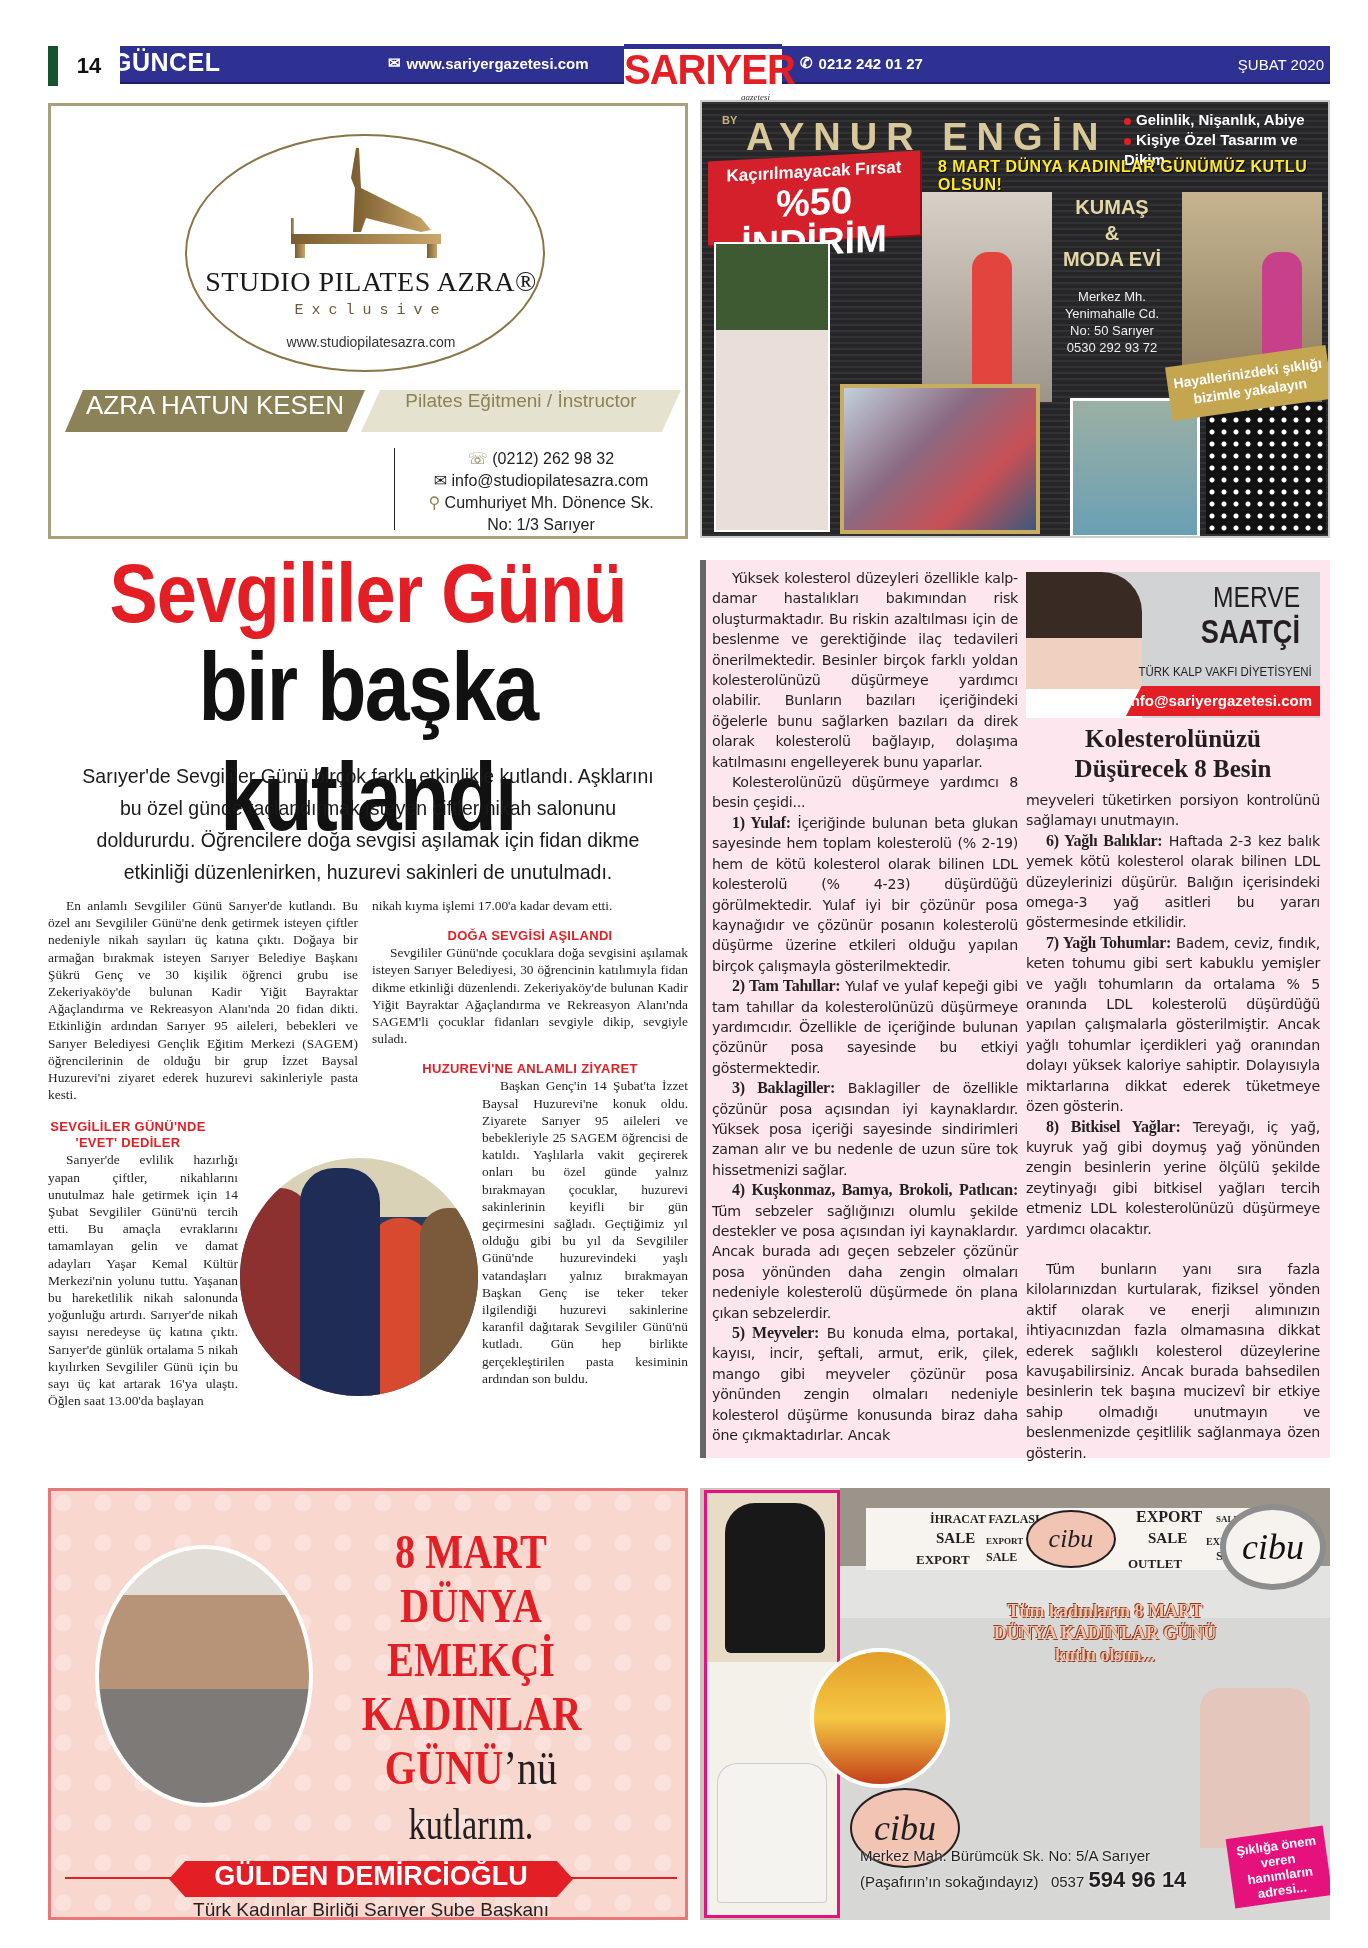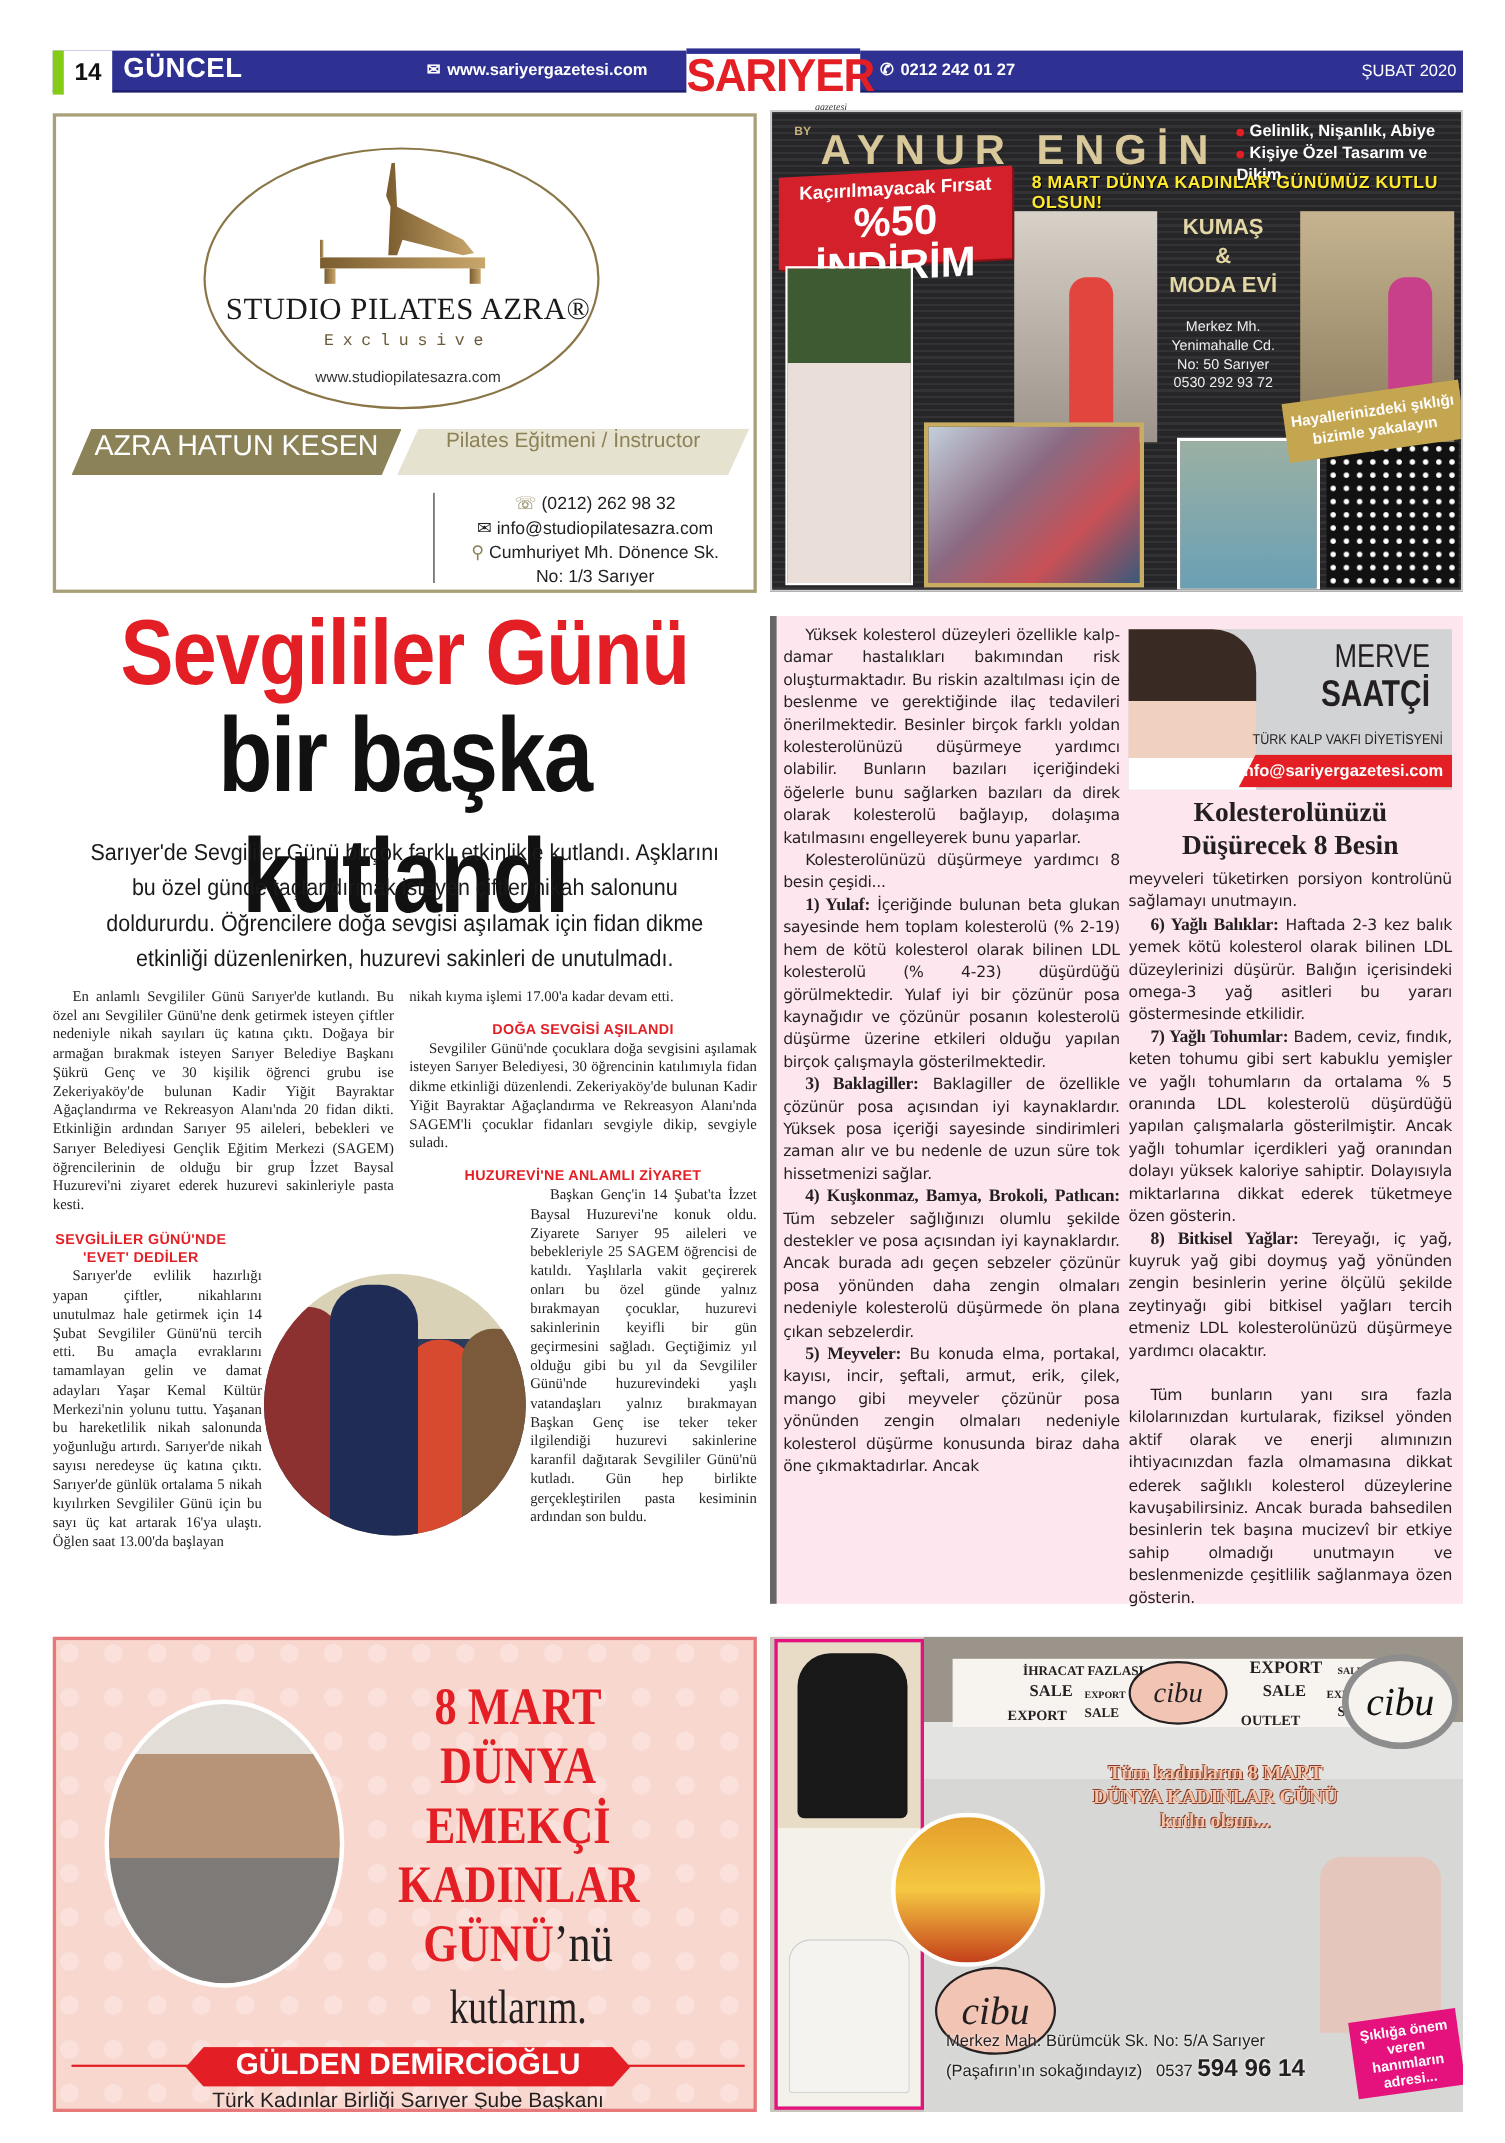--- a/index.html
+++ b/index.html
@@ -1,21 +1,21 @@
 <!DOCTYPE html>
 <html><head>
 <meta charset="utf-8">
 <style>
 *{box-sizing:border-box;margin:0;padding:0}
 html,body{width:1368px;height:1948px;background:#fff;overflow:hidden}
 body{position:relative;font-family:"Liberation Serif",serif;color:#231f20}
 .abs{position:absolute}
 
 .hdr{left:48px;top:46px;width:1282px;height:38px;background:#2e3192;border-bottom:2px solid #1d1f6b}
-.pg{left:48px;top:46px;width:54px;height:40px;background:#fff;border-left:10px solid #84cc16;font:bold 22px "Liberation Sans",sans-serif;color:#111;display:flex;align-items:center;justify-content:center}
+.pg{left:48px;top:46px;width:72px;height:40px;background:#fff;border-left:10px solid #14532d;font:bold 22px "Liberation Sans",sans-serif;color:#111;display:flex;align-items:center;justify-content:center}
 .sect{left:112px;top:48px;font:bold 25px "Liberation Sans",sans-serif;color:#fff;letter-spacing:0.5px}
 .web{left:388px;top:54px;font:bold 15px "Liberation Sans",sans-serif;color:#fff;display:flex;align-items:center;gap:6px}
 .logo{left:624px;top:44px;width:158px;height:50px;background:#fff;border-top:5px solid #2e3192}
 .logo-t{font:bold 40px "Liberation Sans",sans-serif;color:#e31e24;letter-spacing:-1px;line-height:40px;text-align:center;transform:scaleY(1.05);font-stretch:condensed}
 .logo-s{position:absolute;right:12px;bottom:-8px;font:italic 9px "Liberation Serif",serif;color:#333}
 .phone{left:800px;top:54px;font:bold 15px "Liberation Sans",sans-serif;color:#fff;display:flex;gap:6px;align-items:center}
 .date{right:44px;top:56px;font:15px "Liberation Sans",sans-serif;color:#fff}
 
 .pil{left:48px;top:103px;width:640px;height:436px;border:3px solid #a9a07a;background:#fff}
 .pil-oval{left:134px;top:28px;width:360px;height:238px;border:2px solid #8a7547;border-radius:50%}
@@ -227,20 +227,21 @@
   <div class="abs mer-e">
       <span>info@sariyergazetesi.com</span>
     </div>
 </div>
 <div class="abs kt">Kolesterolünüzü Düşürecek 8 Besin</div>
 
 <div class="abs kc k1">
   <p>Yüksek kolesterol düzeyleri özellikle kalp-damar hastalıkları bakımından risk oluşturmaktadır. Bu riskin azaltılması için de beslenme ve gerektiğinde ilaç tedavileri önerilmektedir. Besinler birçok farklı yoldan kolesterolünüzü düşürmeye yardımcı olabilir. Bunların bazıları içeriğindeki öğelerle bunu sağlarken bazıları da direk olarak kolesterolü bağlayıp, dolaşıma katılmasını engelleyerek bunu yaparlar.</p>
   <p>Kolesterolünüzü düşürmeye yardımcı 8 besin çeşidi...</p>
   <p><b>1) Yulaf:</b><span> İçeriğinde bulunan beta glukan sayesinde hem toplam kolesterolü (% 2-19) hem de kötü kolesterol olarak bilinen LDL kolesterolü (% 4-23) düşürdüğü görülmektedir. Yulaf iyi bir çözünür posa kaynağıdır ve çözünür posanın kolesterolü düşürme üzerine etkileri olduğu yapılan birçok çalışmayla gösterilmektedir.</span></p>
+  <p><b>2) Tam Tahıllar:</b><span> Yulaf ve yulaf kepeği gibi tam tahıllar da kolesterolünüzü düşürmeye yardımcıdır. Özellikle de içeriğinde bulunan çözünür posa sayesinde bu etkiyi göstermektedir.</span></p>
   <p><b>3) Baklagiller:</b><span> Baklagiller de özellikle çözünür posa açısından iyi kaynaklardır. Yüksek posa içeriği sayesinde sindirimleri zaman alır ve bu nedenle de uzun süre tok hissetmenizi sağlar.</span></p>
   <p><b>4) Kuşkonmaz, Bamya, Brokoli, Patlıcan:</b><span> Tüm sebzeler sağlığınızı olumlu şekilde destekler ve posa açısından iyi kaynaklardır. Ancak burada adı geçen sebzeler çözünür posa yönünden daha zengin olmaları nedeniyle kolesterolü düşürmede ön plana çıkan sebzelerdir.</span></p>
   <p><b>5) Meyveler:</b><span> Bu konuda elma, portakal, kayısı, incir, şeftali, armut, erik, çilek, mango gibi meyveler çözünür posa yönünden zengin olmaları nedeniyle kolesterol düşürme konusunda biraz daha öne çıkmaktadırlar. Ancak</span></p>
 </div>
 <div class="abs kc k2">
   <div>meyveleri tüketirken porsiyon kontrolünü sağlamayı unutmayın.</div>
   <p><b>6) Yağlı Balıklar:</b><span> Haftada 2-3 kez balık yemek kötü kolesterol olarak bilinen LDL düzeylerinizi düşürür. Balığın içerisindeki omega-3 yağ asitleri bu yararı göstermesinde etkilidir.</span></p>
   <p><b>7) Yağlı Tohumlar:</b><span> Badem, ceviz, fındık, keten tohumu gibi sert kabuklu yemişler ve yağlı tohumların da ortalama % 5 oranında LDL kolesterolü düşürdüğü yapılan çalışmalarla gösterilmiştir. Ancak yağlı tohumlar içerdikleri yağ oranından dolayı yüksek kaloriye sahiptir. Dolayısıyla miktarlarına dikkat ederek tüketmeye özen gösterin.</span></p>
   <p><b>8) Bitkisel Yağlar:</b><span> Tereyağı, iç yağ, kuyruk yağ gibi doymuş yağ yönünden zengin besinlerin yerine ölçülü şekilde zeytinyağı gibi bitkisel yağları tercih etmeniz LDL kolesterolünüzü düşürmeye yardımcı olacaktır.</span></p>
   <div style="height:20px"></div>

